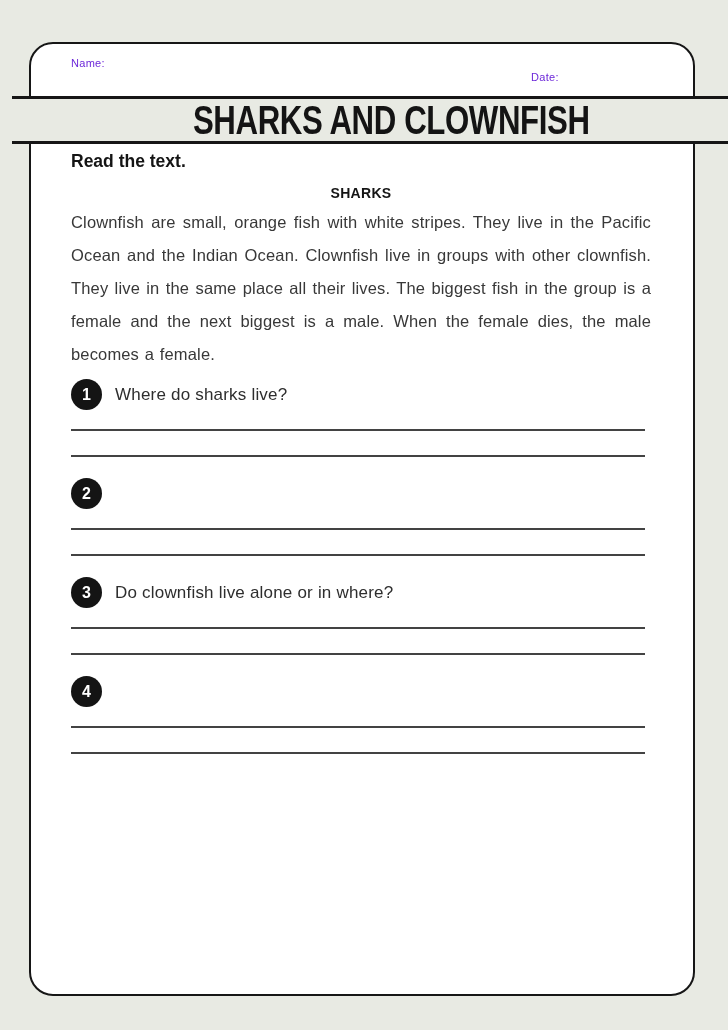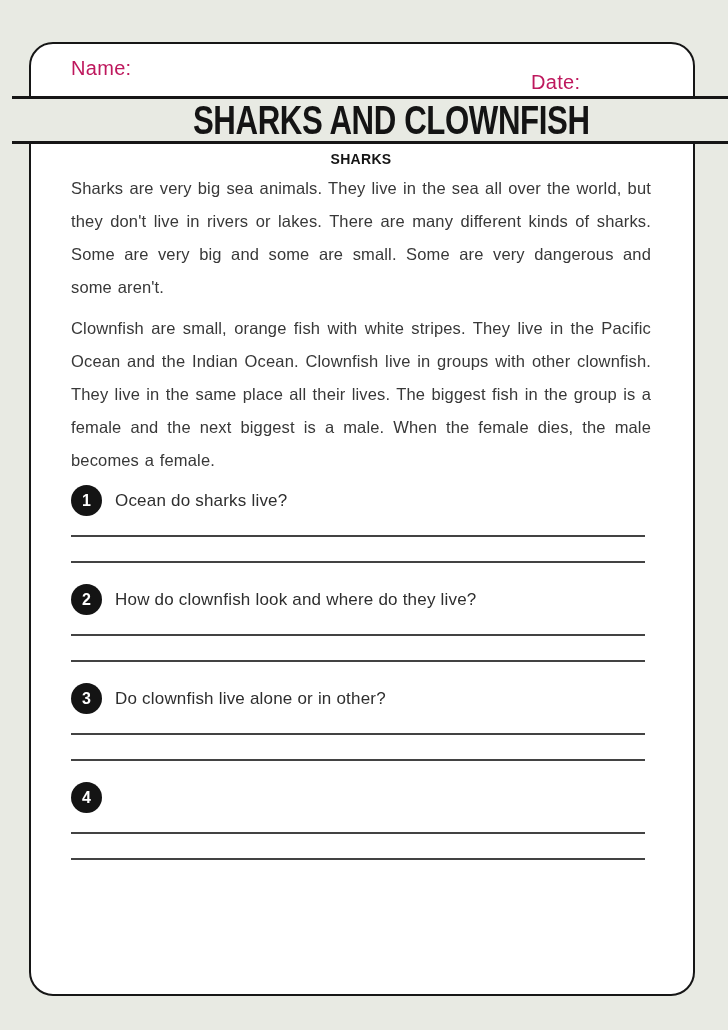--- a/index.html
+++ b/index.html
@@ -21,22 +21,22 @@
     border: 2.5px solid #161616;
     border-radius: 24px;
     z-index: 1;
   }
   .name-date-row {
     position: absolute;
     left: 71px; top: 57px;
     width: 560px;
     display: flex;
     z-index: 3;
-    font-size: 20px;
-    color: #be185d;
+    font-size: 11px;
+    color: #6d28d9;
     letter-spacing: 0.3px;
   }
   .name-label { flex: 0 0 auto; }
   .date-label { position: absolute; left: 460px; top: 0; margin-top: 14px; }
   .title-banner {
     position: absolute;
     left: 12px; top: 96px;
     width: 728px; height: 48px;
     background: #e8eae3;
     border-top: 3px solid #161616;
@@ -129,49 +129,48 @@
   <span class="name-label">Name:</span>
   <span class="date-label">Date:</span>
 </div>
 
 <div class="title-banner">
   <h1>SHARKS AND CLOWNFISH</h1>
 </div>
 
 <div class="content">
 
+  <div class="instruction read">Read the text.</div>
 
   <div class="passage-heading">SHARKS</div>
-  <div class="passage-text">Sharks are very big sea animals. They live in the sea all over the world, but they don't live in rivers or lakes. There are many different kinds of sharks. Some are very big and some are small. Some are very dangerous and some aren't.</div>
 
   <div class="passage-text">Clownfish are small, orange fish with white stripes. They live in the Pacific Ocean and the Indian Ocean. Clownfish live in groups with other clownfish. They live in the same place all their lives. The biggest fish in the group is a female and the next biggest is a male. When the female dies, the male becomes a female.</div>
 
 
   <div class="q-block">
     <div class="q-row">
       <div class="q-badge">1</div>
-      <div class="q-text">Ocean do sharks live?</div>
+      <div class="q-text">Where do sharks live?</div>
     </div>
     <div class="answer-line first"></div>
     <div class="answer-line second"></div>
   </div>
 
   <div class="q-block">
     <div class="q-row">
       <div class="q-badge">2</div>
-      <div class="q-text">How do clownfish look and where do they live?</div>
     </div>
     <div class="answer-line first"></div>
     <div class="answer-line second"></div>
   </div>
 
   <div class="q-block">
     <div class="q-row">
       <div class="q-badge">3</div>
-      <div class="q-text">Do clownfish live alone or in other?</div>
+      <div class="q-text">Do clownfish live alone or in where?</div>
     </div>
     <div class="answer-line first"></div>
     <div class="answer-line second"></div>
   </div>
 
   <div class="q-block last">
     <div class="q-row">
       <div class="q-badge">4</div>
     </div>
     <div class="answer-line first"></div>

